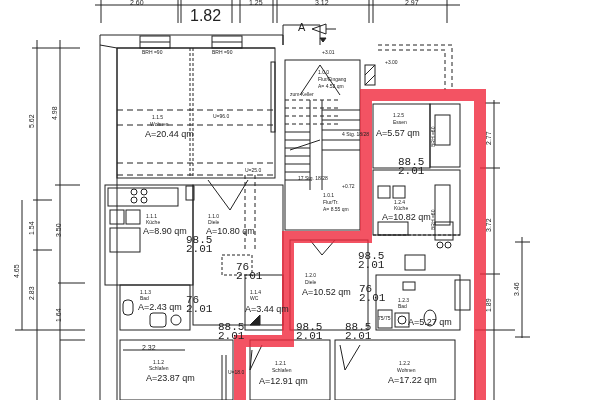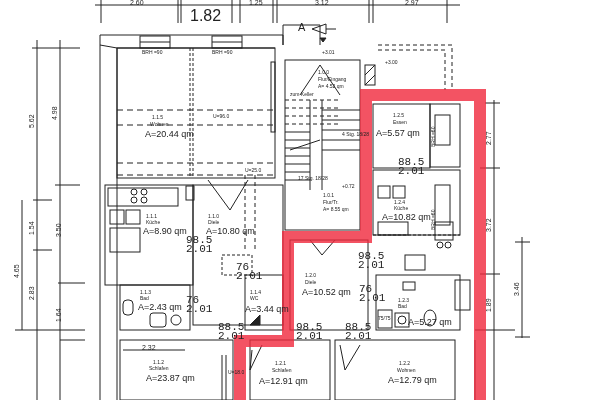--- a/index.html
+++ b/index.html
@@ -253,21 +253,21 @@
 <div class="lbl rid" style="left:398px;top:298px;">1.2.3</div>
 <div class="lbl rname" style="left:398px;top:304px;">Bad</div>
 <div class="lbl area" style="left:408px;top:306px;margin-top:12px;">A=5.27 qm</div>
 
 <div class="lbl rid" style="left:275px;top:361px;">1.2.1</div>
 <div class="lbl rname" style="left:272px;top:368px;">Schlafen</div>
 <div class="lbl area" style="left:259px;top:377px;">A=12.91 qm</div>
 
 <div class="lbl rid" style="left:399px;top:361px;">1.2.2</div>
 <div class="lbl rname" style="left:397px;top:368px;">Wohnen</div>
-<div class="lbl area" style="left:388px;top:376px;">A=12.79 qm</div>
+<div class="lbl area" style="left:388px;top:376px;">A=17.22 qm</div>
 
 <div class="lbl door" style="left:398px;top:157px;">88.5</div>
 <div class="lbl door" style="left:398px;top:166px;">2.01</div>
 <div class="lbl door" style="left:186px;top:235px;">98.5</div>
 <div class="lbl door" style="left:186px;top:244px;">2.01</div>
 <div class="lbl door" style="left:236px;top:262px;">76</div>
 <div class="lbl door" style="left:236px;top:271px;">2.01</div>
 <div class="lbl door" style="left:186px;top:295px;">76</div>
 <div class="lbl door" style="left:186px;top:304px;">2.01</div>
 <div class="lbl door" style="left:218px;top:322px;">88.5</div>

